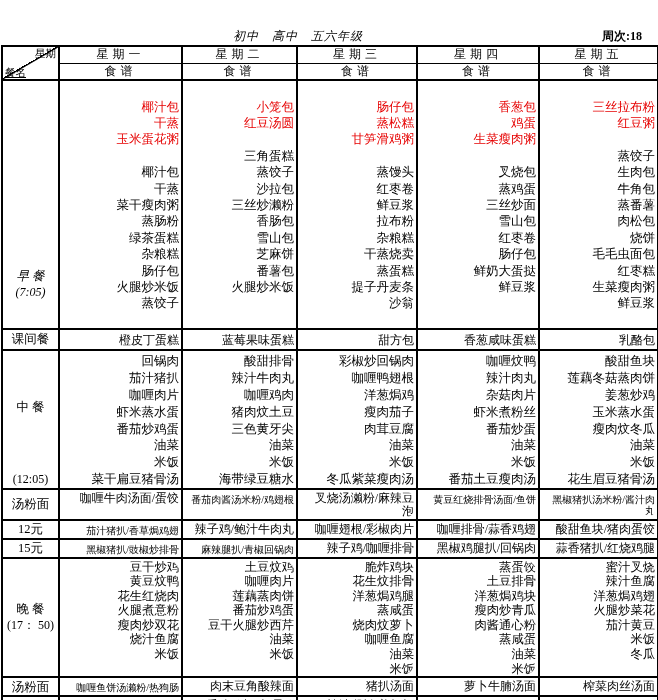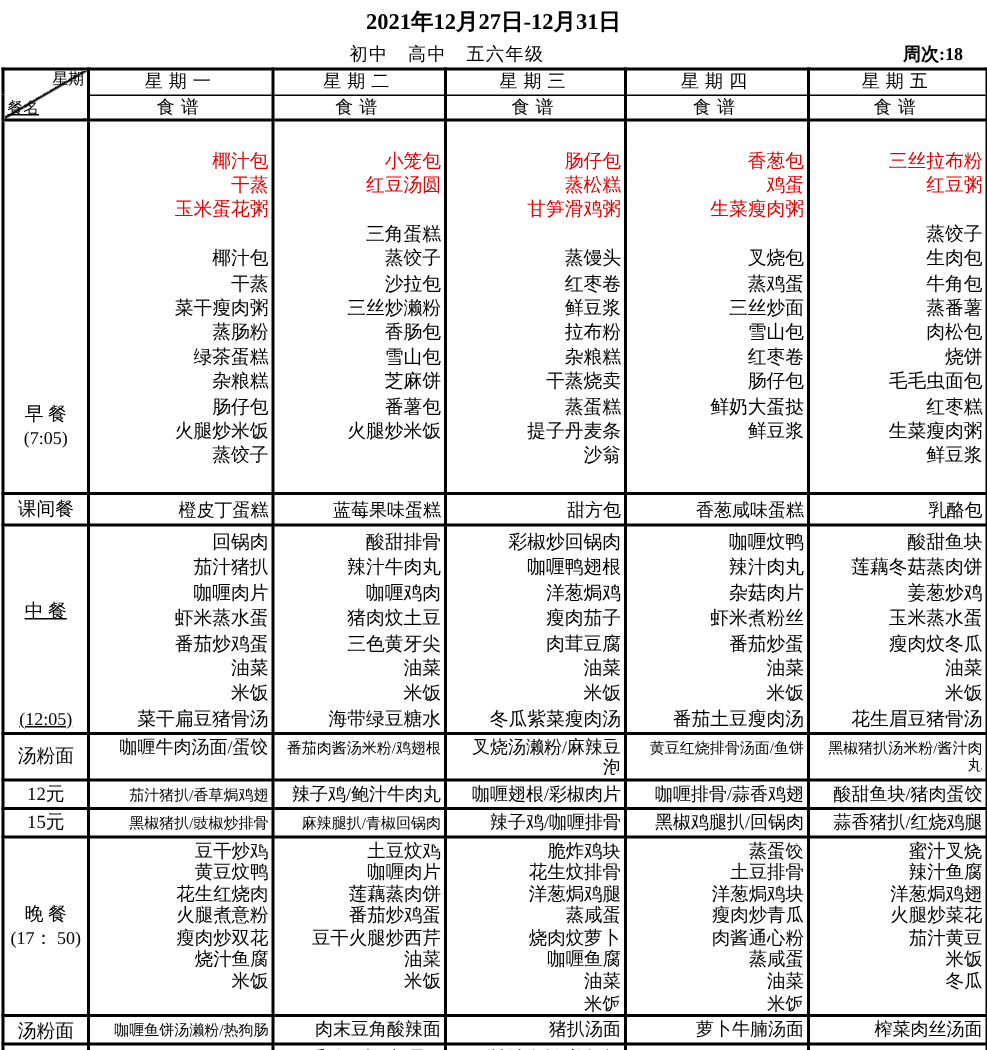--- a/index.html
+++ b/index.html
@@ -11,21 +11,21 @@
   }
   .title-row {
     display: flex; justify-content: center; align-items: baseline;
     gap: 28px; padding-top: 5px; height: 28px;
     font-size: 15px; font-weight: bold;
   }
   .sub-row {
     position: relative; height: 15px; margin-top: 0px;
     font-size: 12px;
   }
-  .grades { position: absolute; left: 233px; top: 0; letter-spacing: 1px; }
+  .grades { position: absolute; left: 233px; top: 0; letter-spacing: 1px; font-style: italic; }
   .week   { position: absolute; right: 16px; top: 0; font-weight: bold; }
   table {
     border-collapse: collapse; table-layout: fixed;
     width: 656px; margin: 2px 0 0 1px;
   }
   td {
     border: 2px solid #000;
     font-size: 12px; line-height: 1.3;
     padding: 0 1px;
     vertical-align: middle; text-align: center;
@@ -54,29 +54,28 @@
   tr.snack td.menu { padding-top: 3px; }
   tr.lunch td { height: 138px; }
   tr.lunch td.menu { line-height: 16.9px; font-size: 12.5px; padding-top: 2px; }
   tr.dinner td { height: 117px; }
   tr.dinner td.menu { line-height: 14.6px; font-size: 12.3px; padding-top: 1px; border-radius: 16px; }
   tr.thin td { height: 19px; }
   tr.thin td.menu { padding-top: 2px; font-size: 12px; line-height: 1.1; border-radius: 13px; }
   tr.thin td.menu.sm { font-size: 10px; padding-top: 4px; }
   td.rowlabel { font-size: 12.5px; }
   td.rowlabel .time { font-size: 12px; letter-spacing: 0; }
-  tr.breakfast td.rowlabel { vertical-align: bottom; padding-bottom: 28px; }
-  tr.lunch td.rowlabel { vertical-align: bottom; padding-bottom: 1px; text-decoration: underline; }
+  tr.breakfast td.rowlabel { vertical-align: bottom; padding-bottom: 28px; font-style: italic; }
+  tr.lunch td.rowlabel { vertical-align: bottom; padding-bottom: 1px; }
   .red { color: #e60000; }
 </style>
 </head>
 <body>
 
 <div class="title-row">
-  <span>2021年12月27日-12月31日</span>
 </div>
 
 <div class="sub-row">
   <span class="grades">初中　高中　五六年级</span>
   <span class="week">周次:18</span>
 </div>
 
 <table>
   <colgroup>
     <col style="width:57px">

